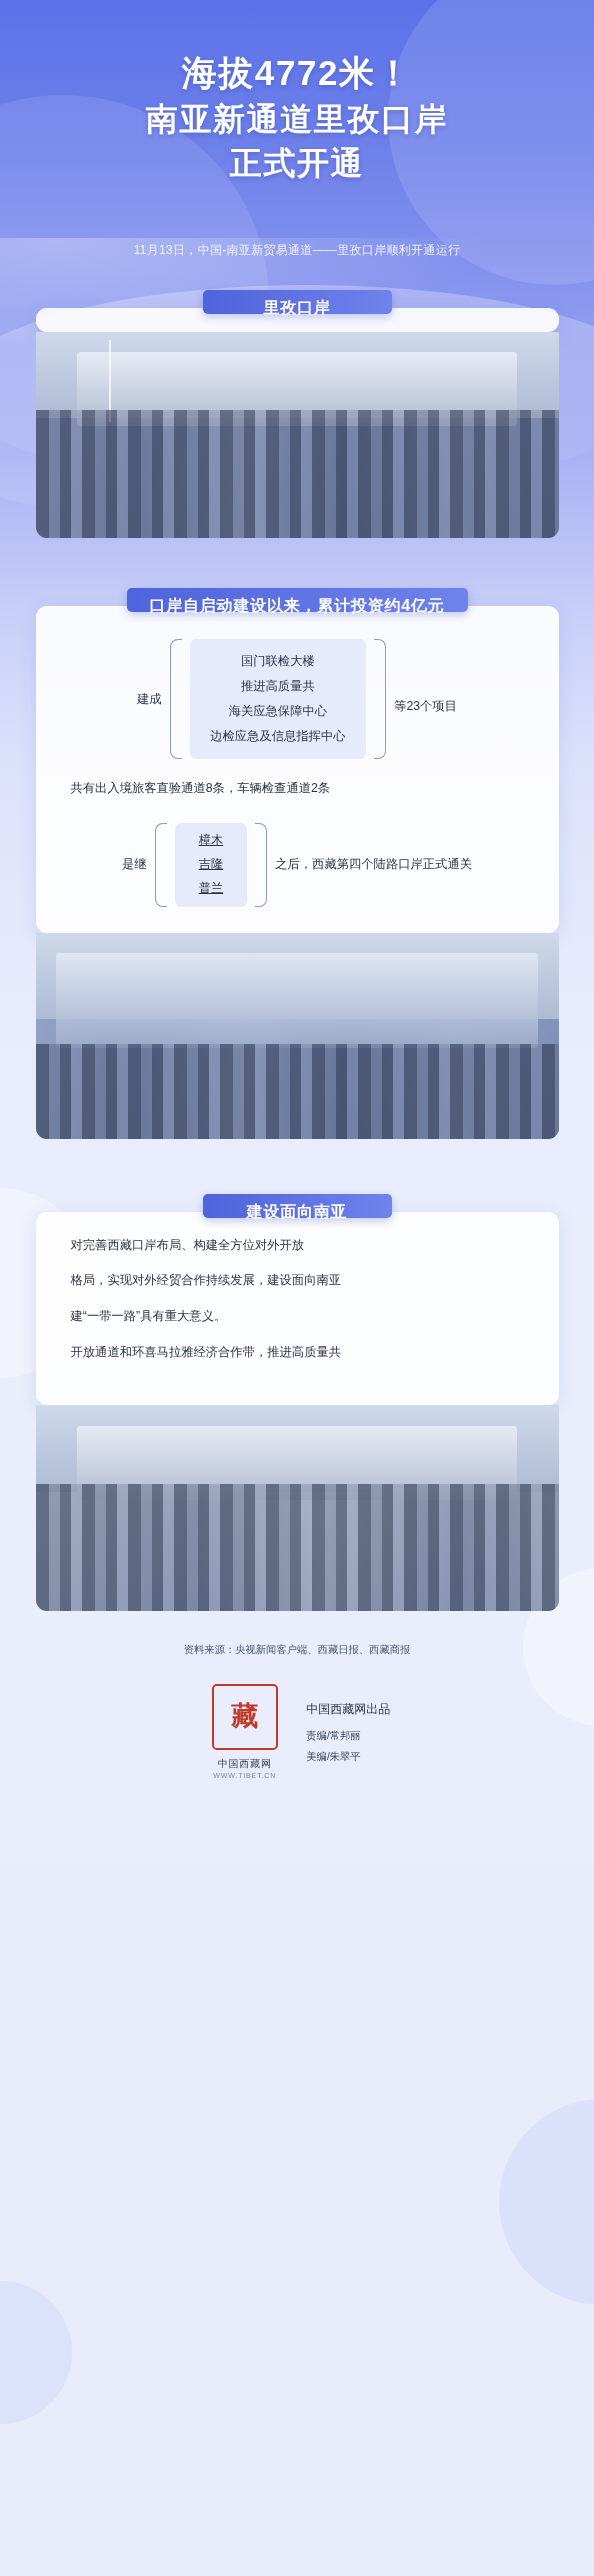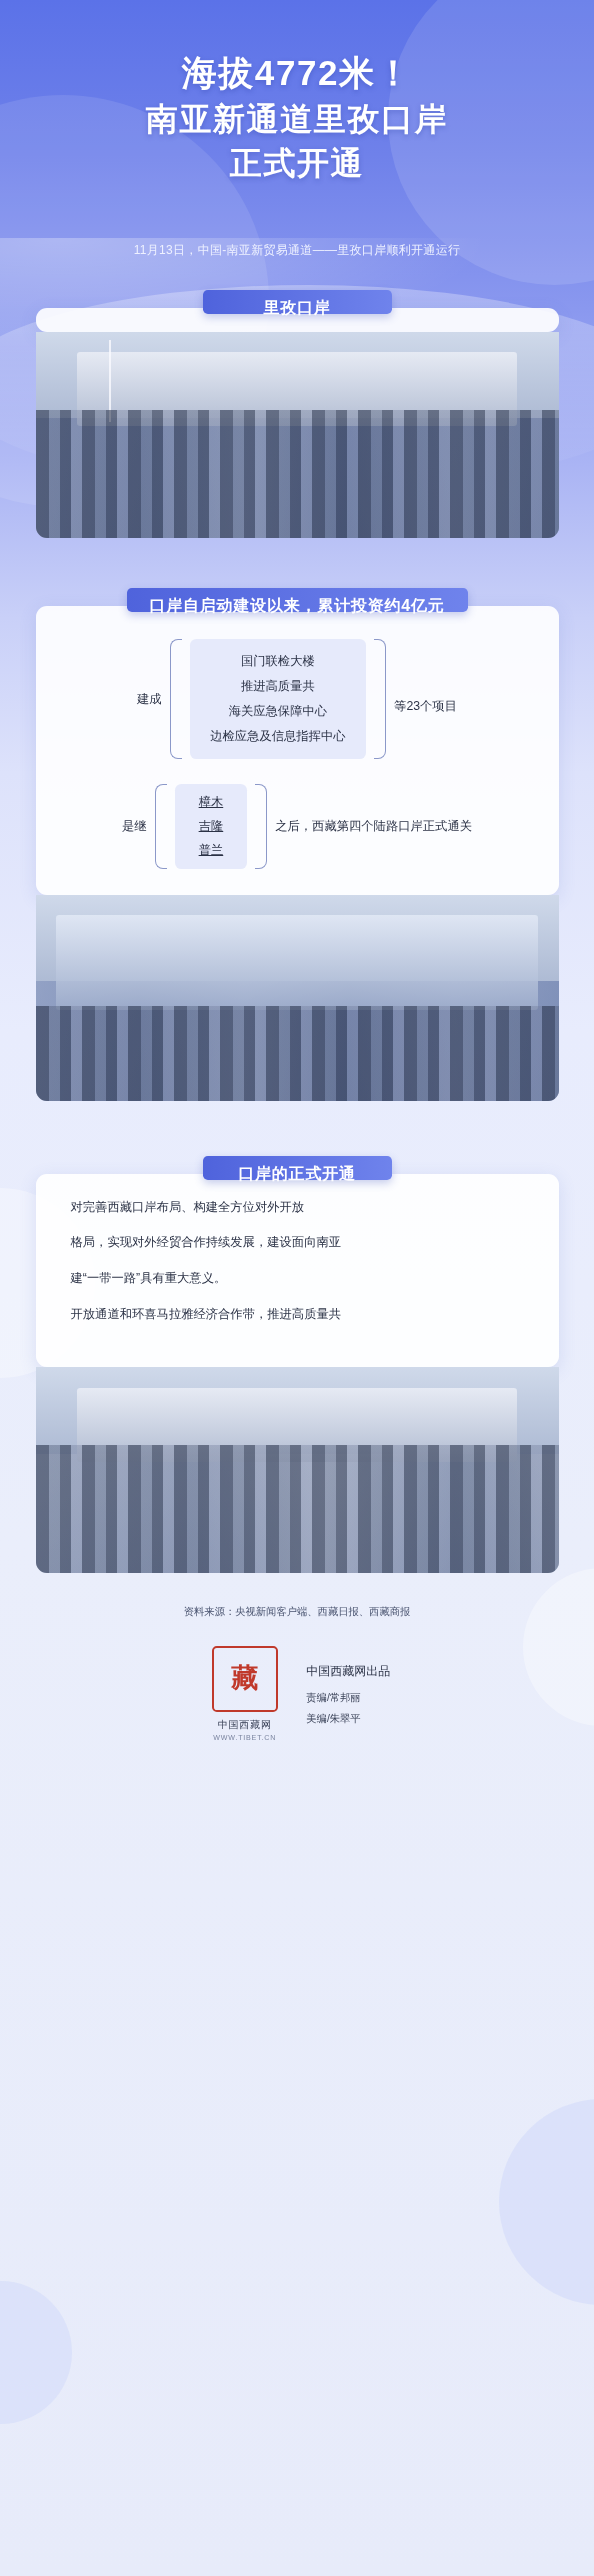--- a/index.html
+++ b/index.html
@@ -245,20 +245,21 @@
             <div>国门联检大楼</div>
             <div>推进高质量共</div>
             <div>海关应急保障中心</div>
             <div>边检应急及信息指挥中心</div>
           </div>
           <span class="brace right"></span>
           <span class="after-text">等23个项目</span>
         </div>
       </div>
 
+      <div class="note">共有出入境旅客直验通道8条，车辆检查通道2条</div>
 
       <div class="diagram row2">
         <div class="brace-row">
           <span class="side-label">是继</span>
           <span class="brace"></span>
           <div class="stack small">
             <div>樟木</div>
             <div>吉隆</div>
             <div>普兰</div>
           </div>
@@ -273,21 +274,21 @@
       <div class="photo gate">
         <div class="sky"></div>
         <div class="building"></div>
         <div class="crowd"></div>
       </div>
     </div>
   </div>
 
   <div class="sec3">
     <div class="card">
-      <div class="badge">口岸的正式开通</div>
+      <div class="badge">建设面向南亚</div>
       <div class="lines">
         <p>对完善西藏口岸布局、构建全方位对外开放</p>
         <p>格局，实现对外经贸合作持续发展，建设面向南亚</p>
         <p>建“一带一路”具有重大意义。</p>
         <p>开放通道和环喜马拉雅经济合作带，推进高质量共</p>
       </div>
     </div>
     <div class="card-photo">
       <div class="photo hall">
         <div class="sky"></div>

